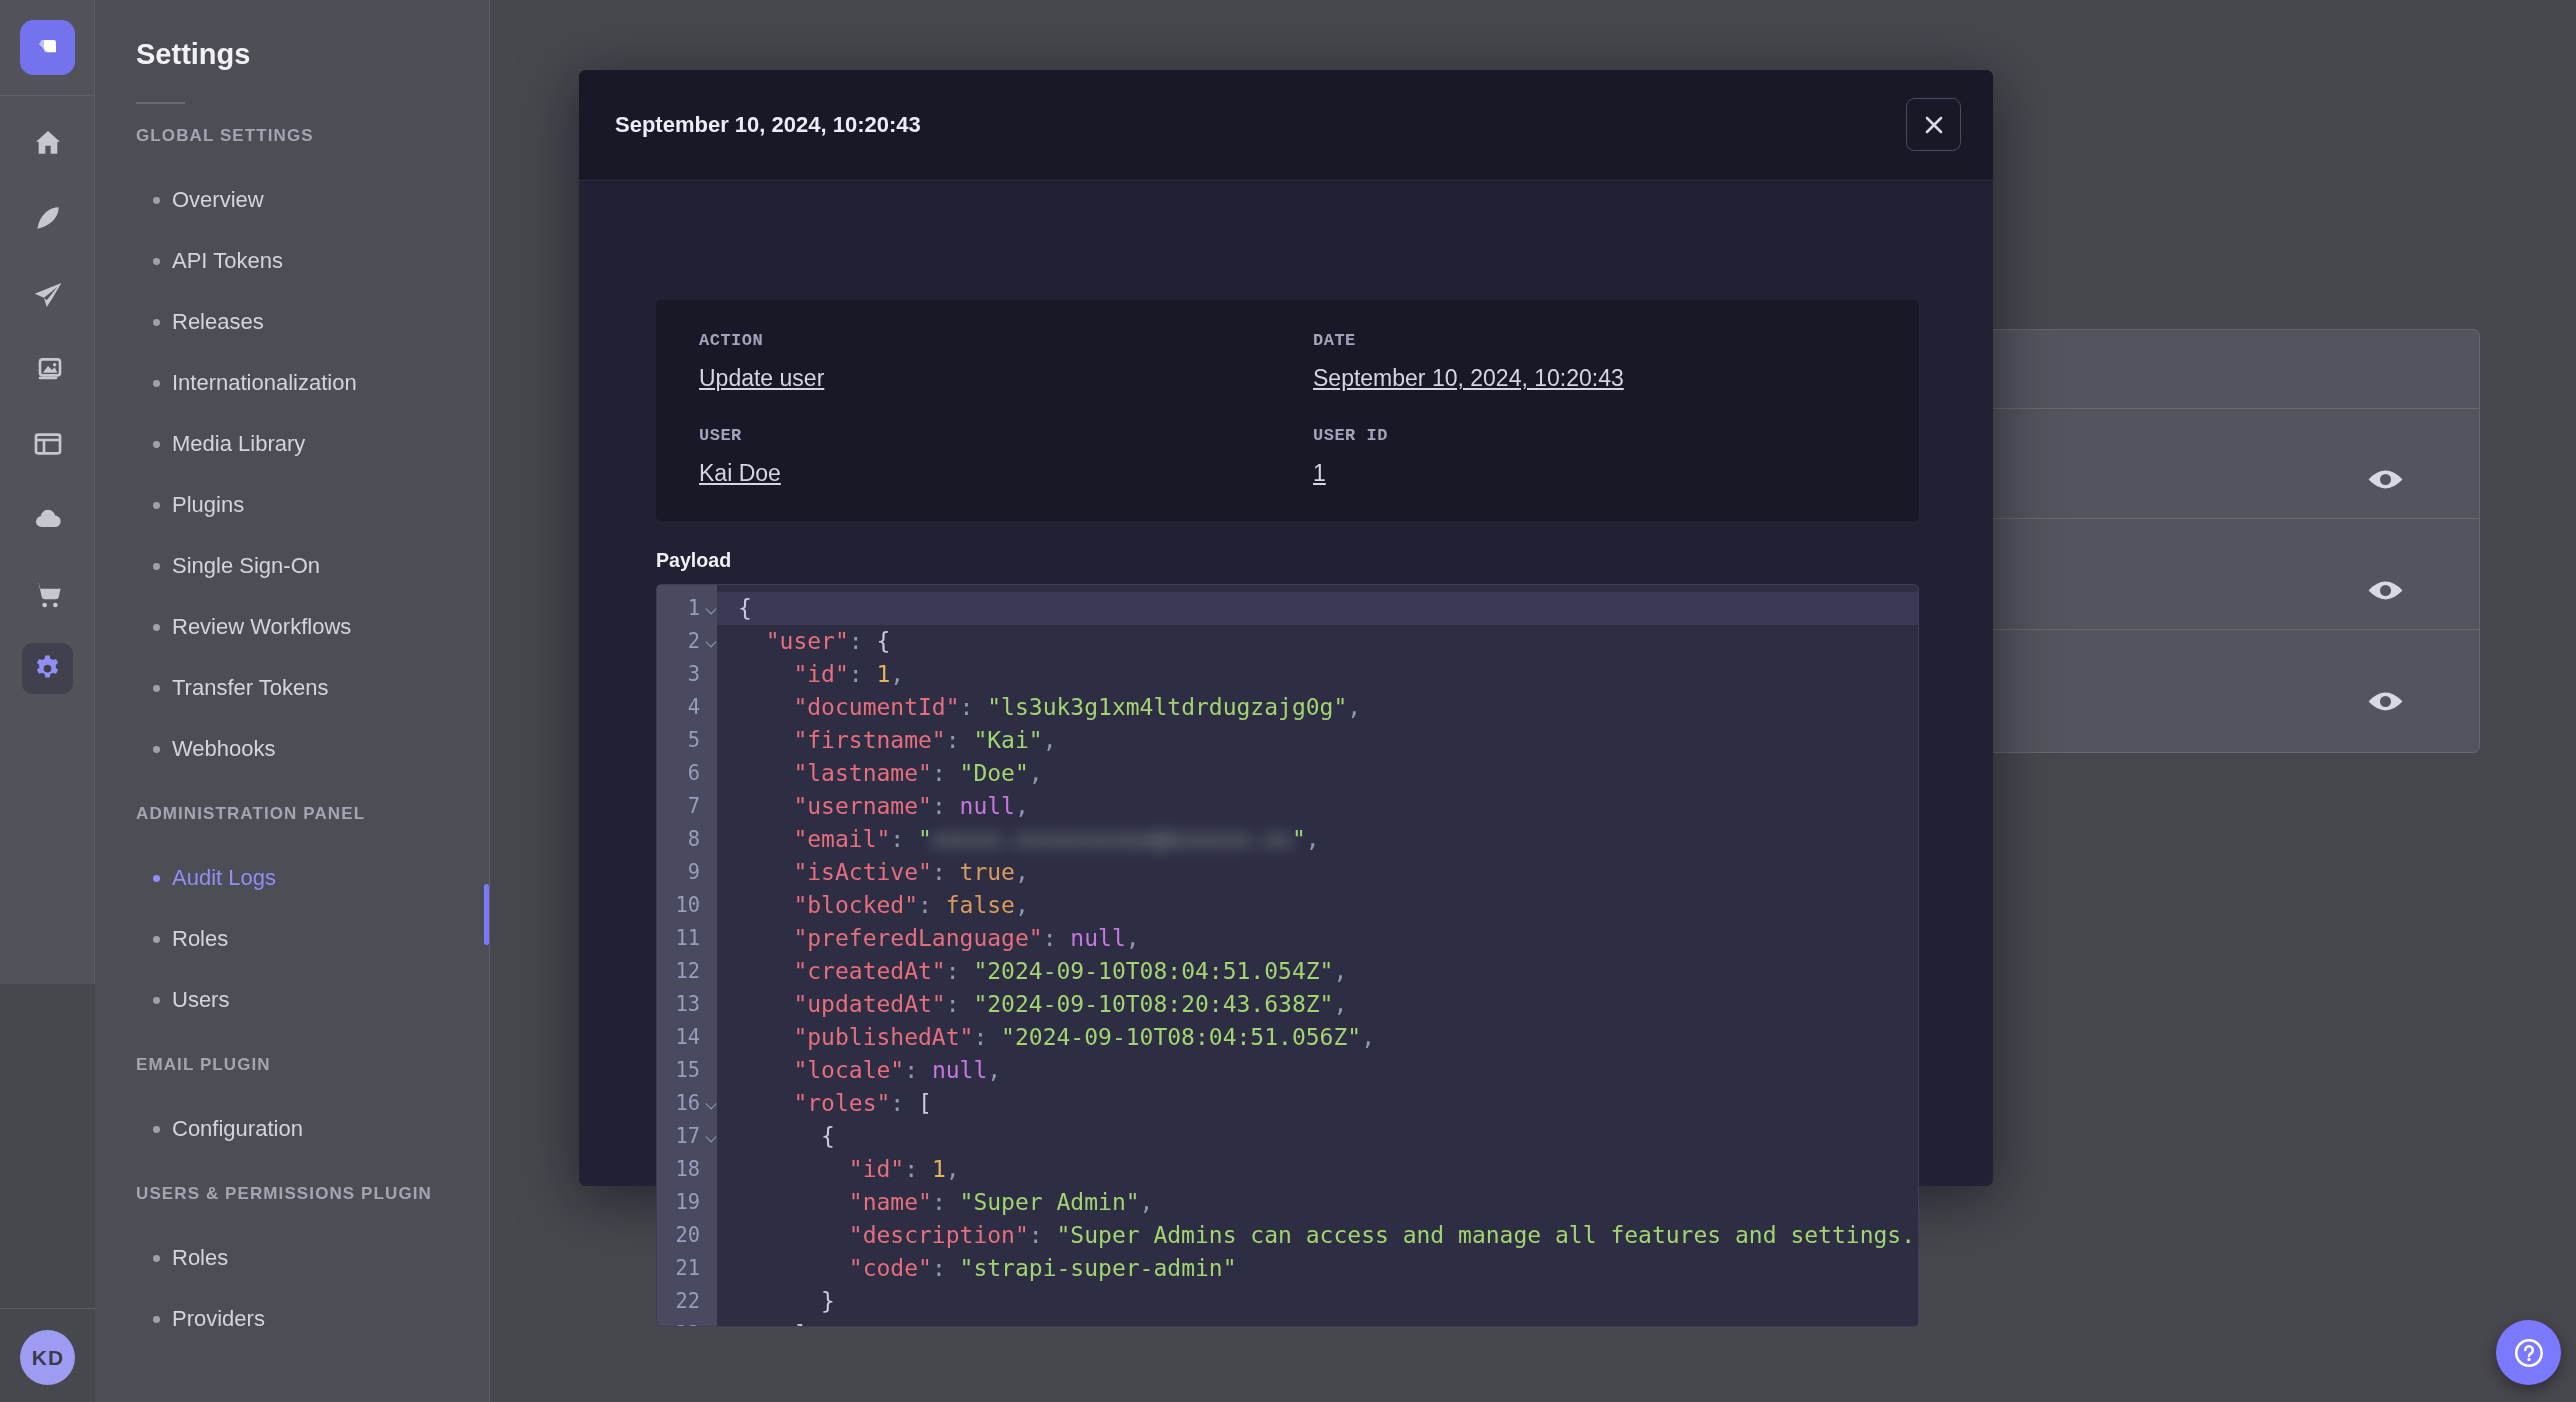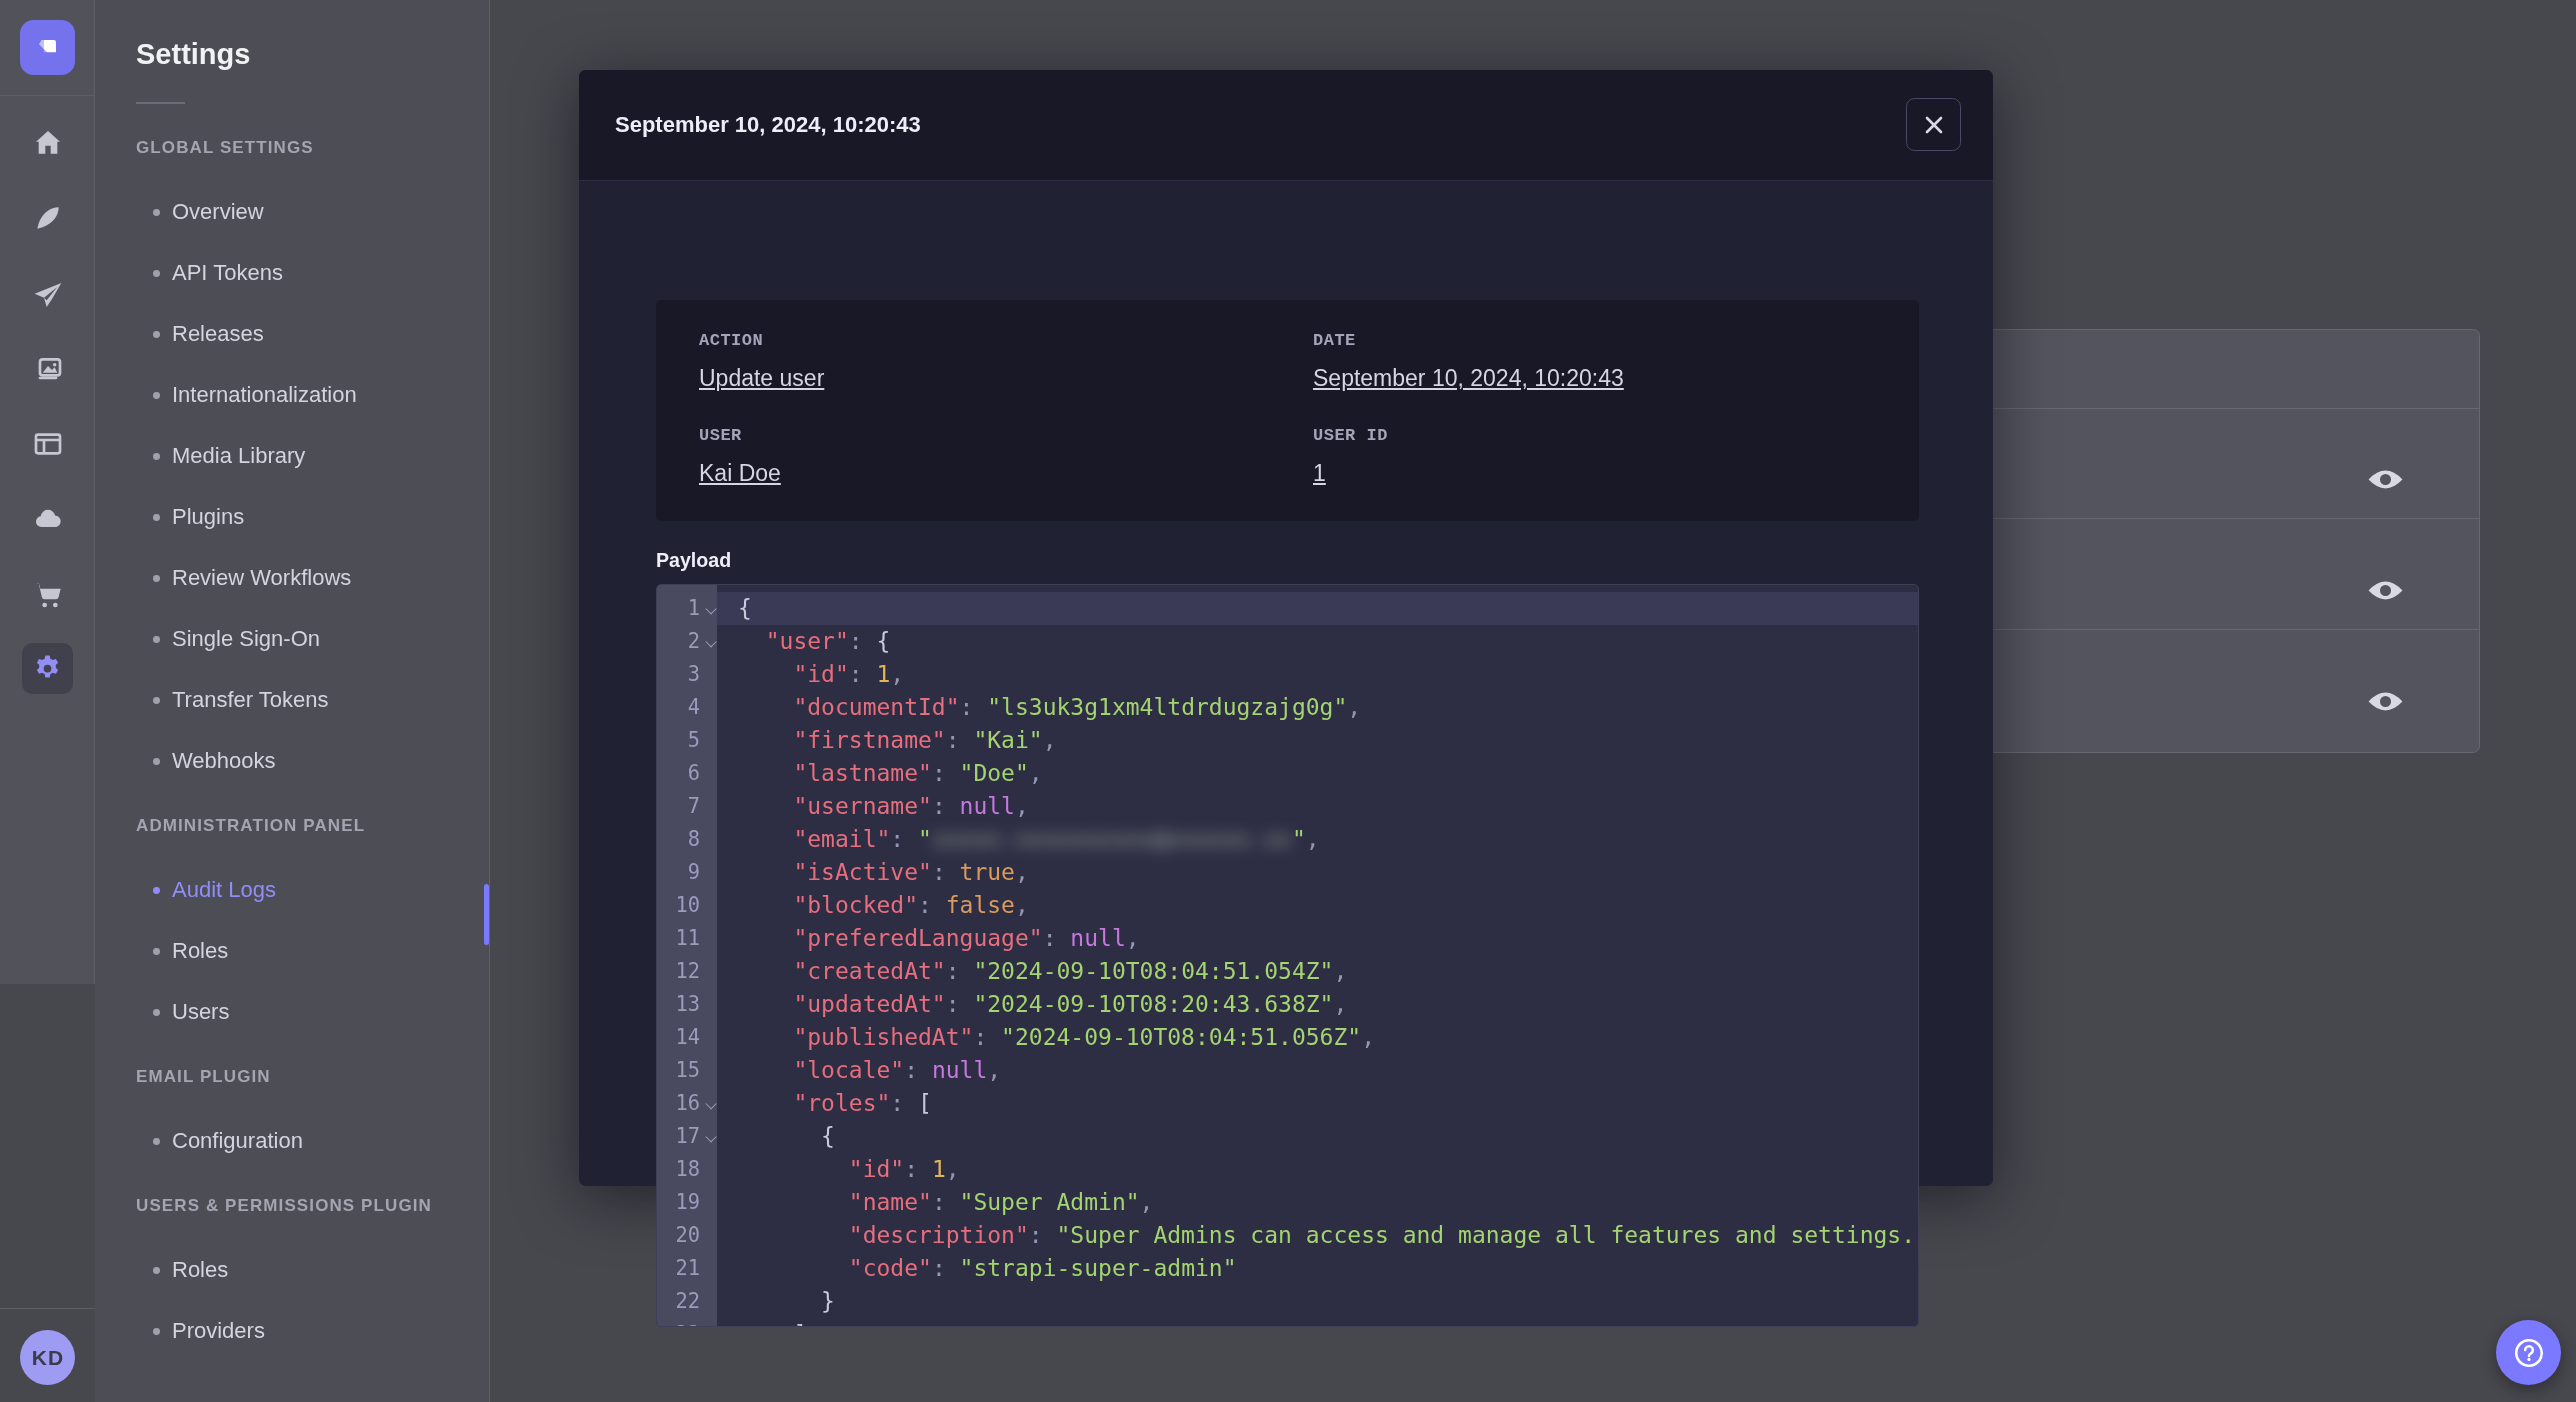--- a/index.html
+++ b/index.html
@@ -30,21 +30,21 @@
                        line-height:19px; }
   .nav-item { position:relative; height:61px; display:flex; align-items:center;
               padding-left:36px; font-size:22px; color:#D4D4DE; cursor:pointer; }
   .nav-item::before { content:""; position:absolute; left:17px; top:50%; margin-top:-3.4px;
                       width:6.8px; height:6.8px; border-radius:50%; background:#9FA0AC; }
   .nav-item.active { color:#908EF6; }
   .nav-item.active::before { background:#908EF6; }
   .nav-scroll-indicator { position:absolute; left:389px; top:884px; width:5.1px; height:61px;
                           border-radius:2.6px; background:#7B79FF; }
 
-  .ml-s1 { margin-top:34px; } 
+  .ml-s1 { margin-top:22px; } 
   .mi-s  { margin-top:25px; } 
   .ml-s  { margin-top:24px; } 
 
   
   .bg-card { position:absolute; left:1363px; top:329px; width:1117px; height:424px;
              background:#54545E; border:0.9px solid #67676F; border-radius:6.8px; z-index:1; }
   .bg-row-divider { position:absolute; left:0; width:100%; height:0.9px; background:#68686F; }
   .eye-btn { position:absolute; width:39px; height:27px; color:#D9D9E3; cursor:pointer; }
 
   
@@ -159,22 +159,22 @@
   <div class="nav-title">Settings</div>
   <div class="nav-title-divider"></div>
   <div id="nav-sections">
       <div class="nav-section-label ml-s1">GLOBAL SETTINGS</div>
       <div class="nav-item mi-s">Overview</div>
       <div class="nav-item">API Tokens</div>
       <div class="nav-item">Releases</div>
       <div class="nav-item">Internationalization</div>
       <div class="nav-item">Media Library</div>
       <div class="nav-item">Plugins</div>
+      <div class="nav-item">Single Sign-On</div>
       <div class="nav-item">Review Workflows</div>
-      <div class="nav-item">Single Sign-On</div>
       <div class="nav-item">Transfer Tokens</div>
       <div class="nav-item">Webhooks</div>
       <div class="nav-section-label ml-s">ADMINISTRATION PANEL</div>
       <div class="nav-item active mi-s">Audit Logs</div>
       <div class="nav-item">Roles</div>
       <div class="nav-item">Users</div>
       <div class="nav-section-label ml-s">EMAIL PLUGIN</div>
       <div class="nav-item mi-s">Configuration</div>
       <div class="nav-section-label ml-s">USERS &amp; PERMISSIONS PLUGIN</div>
       <div class="nav-item mi-s">Roles</div>

